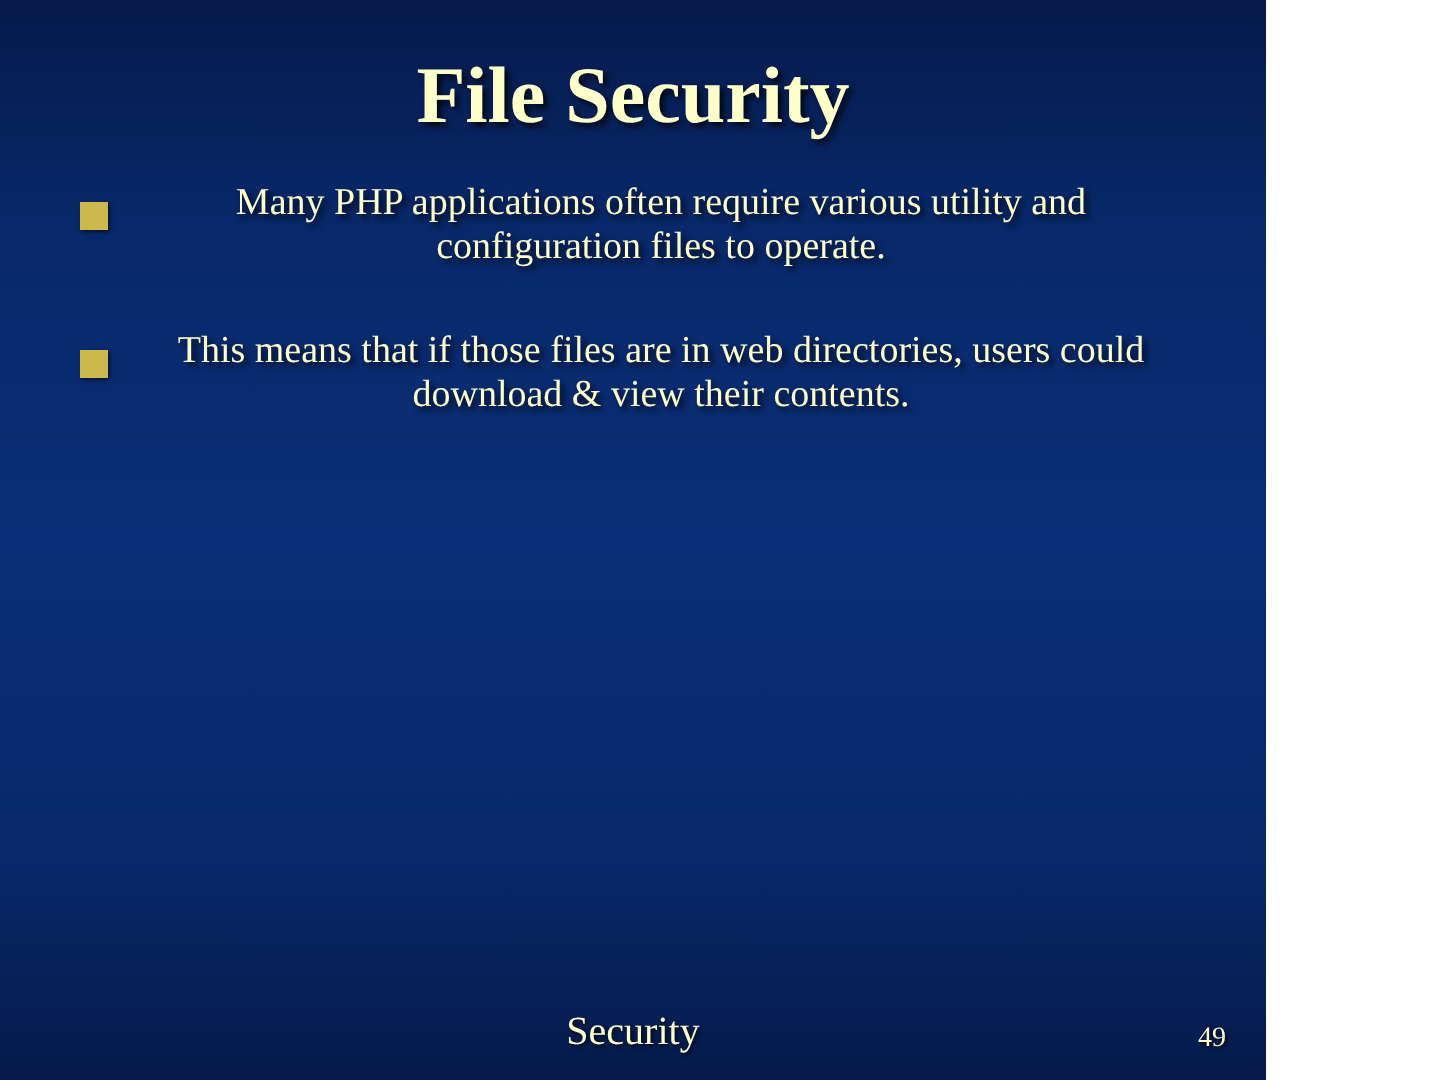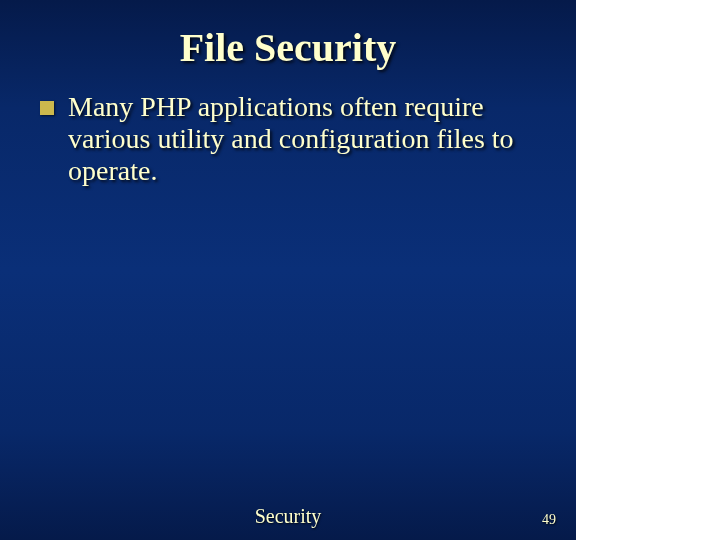--- a/index.html
+++ b/index.html
@@ -4,21 +4,21 @@
 <style>
   html, body {
     margin: 0;
     padding: 0;
     width: 720px;
     height: 540px;
     overflow: hidden;
     font-family: "Times New Roman", Times, serif;
   }
   .slide {
-    width: 576px;
+    width: 633px;
     height: 540px;
     background: linear-gradient(to bottom, #051a4a 0%, #082869 20%, #0a2f78 50%, #082869 80%, #051a4a 100%);
     position: relative;
     box-sizing: border-box;
   }
   .title {
     color: #ffffcc;
     font-size: 40px;
     font-weight: bold;
     text-align: center;
@@ -37,23 +37,24 @@
     width: 14px;
     height: 14px;
     background: #ccb84d;
     margin-top: 10px;
     margin-right: 14px;
     flex: 0 0 auto;
     box-shadow: 1px 1px 2px rgba(0,0,0,0.6);
   }
   .text {
     color: #ffffcc;
-    font-size: 28px;
+    font-size: 19px;
     line-height: 1.15;
     text-shadow: 2px 2px 3px rgba(0,0,0,0.8);
+    text-align: center;
   }
   .footer-center {
     position: absolute;
     bottom: 12px;
     left: 0;
     width: 100%;
     text-align: center;
     color: #ffffcc;
     font-size: 20px;
     text-shadow: 1px 1px 2px rgba(0,0,0,0.8);
@@ -72,17 +73,21 @@
 <body>
 
 <div class="slide">
   <div class="title">File Security</div>
 
   <div class="body">
     <div class="item">
       <div class="bullet"></div>
       <div class="text">Many PHP applications often require various utility and configuration files to operate.</div>
     </div>
+    <div class="item">
+      <div class="bullet"></div>
+      <div class="text">This means that if those files are in web directories, users could download &amp; view their contents.</div>
+    </div>
   </div>
 
   <div class="footer-center">Security</div>
   <div class="footer-right">49</div>
 </div>
 
 </body></html>

